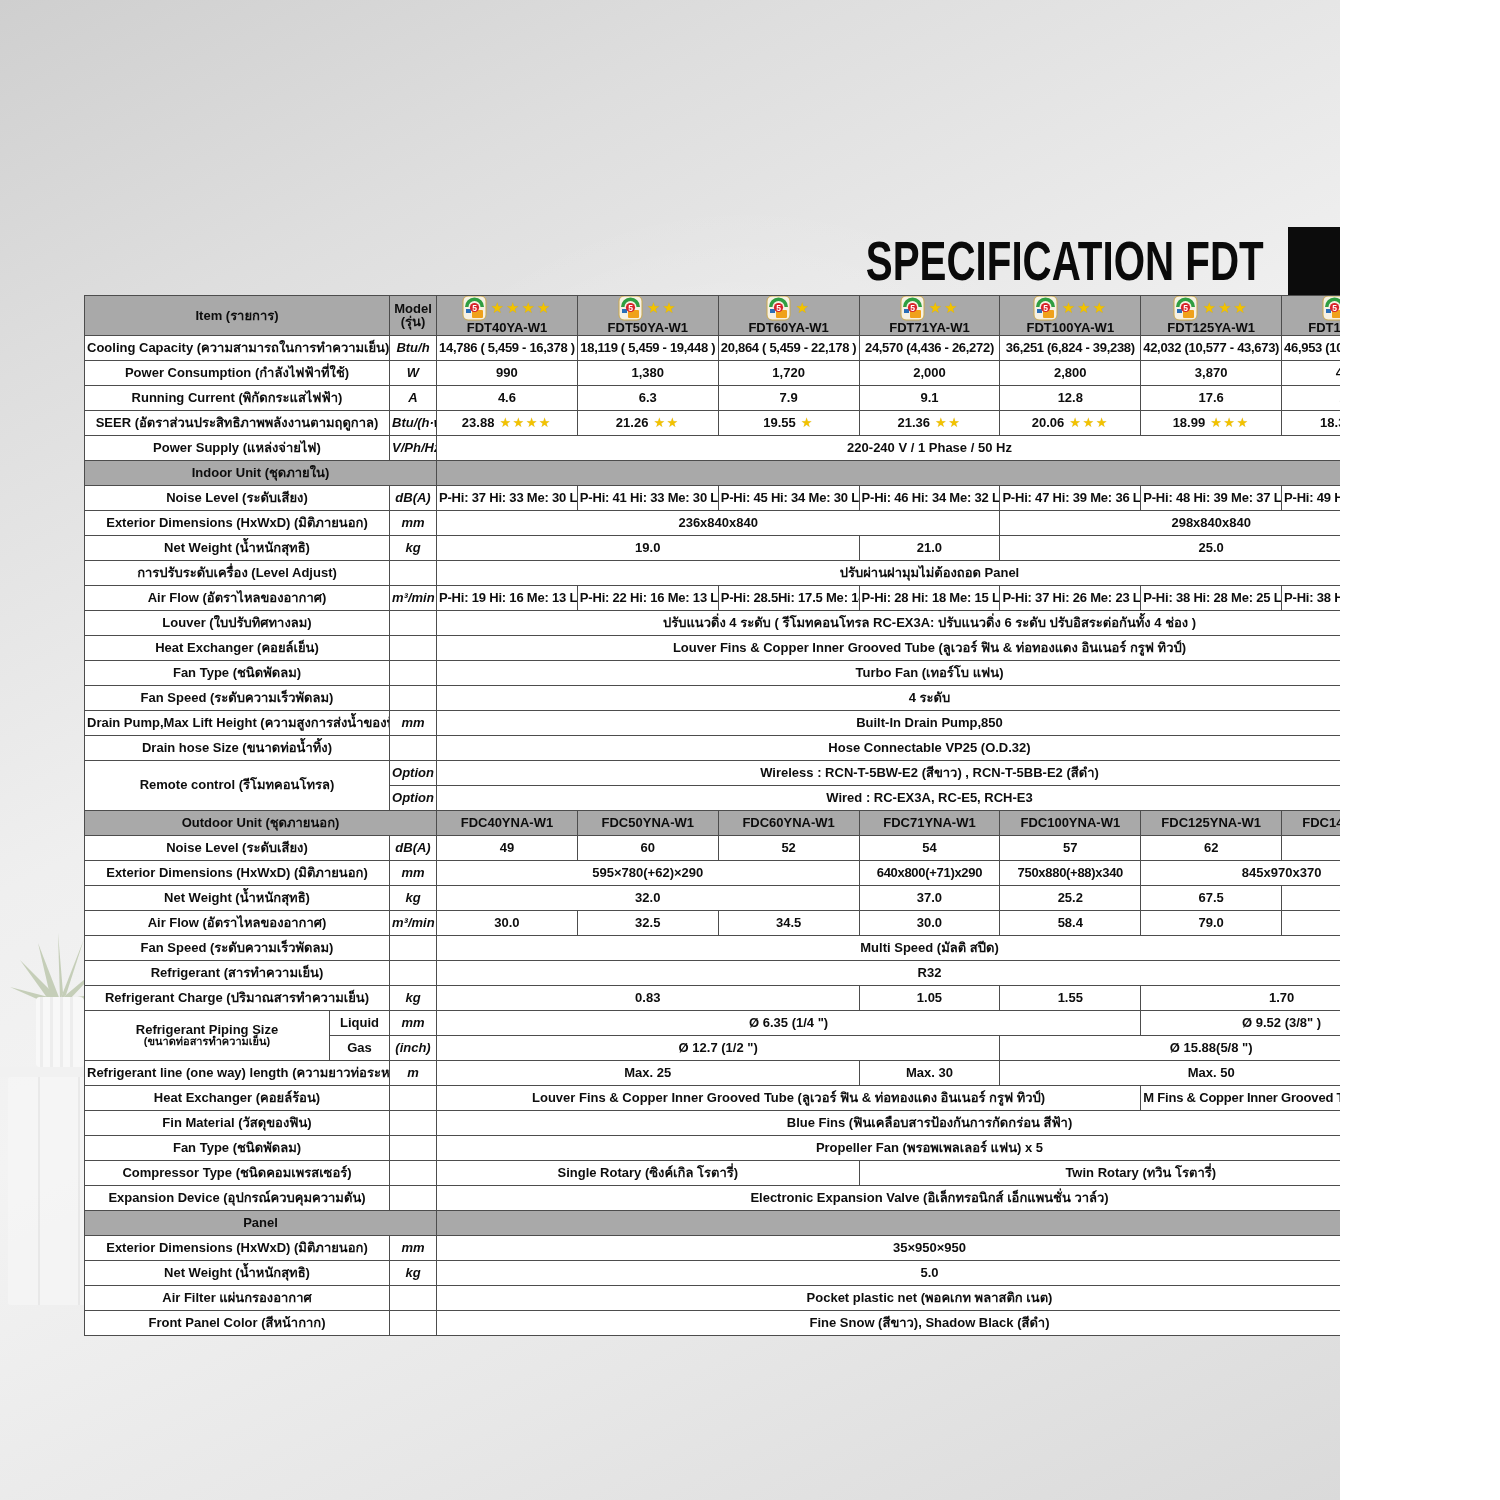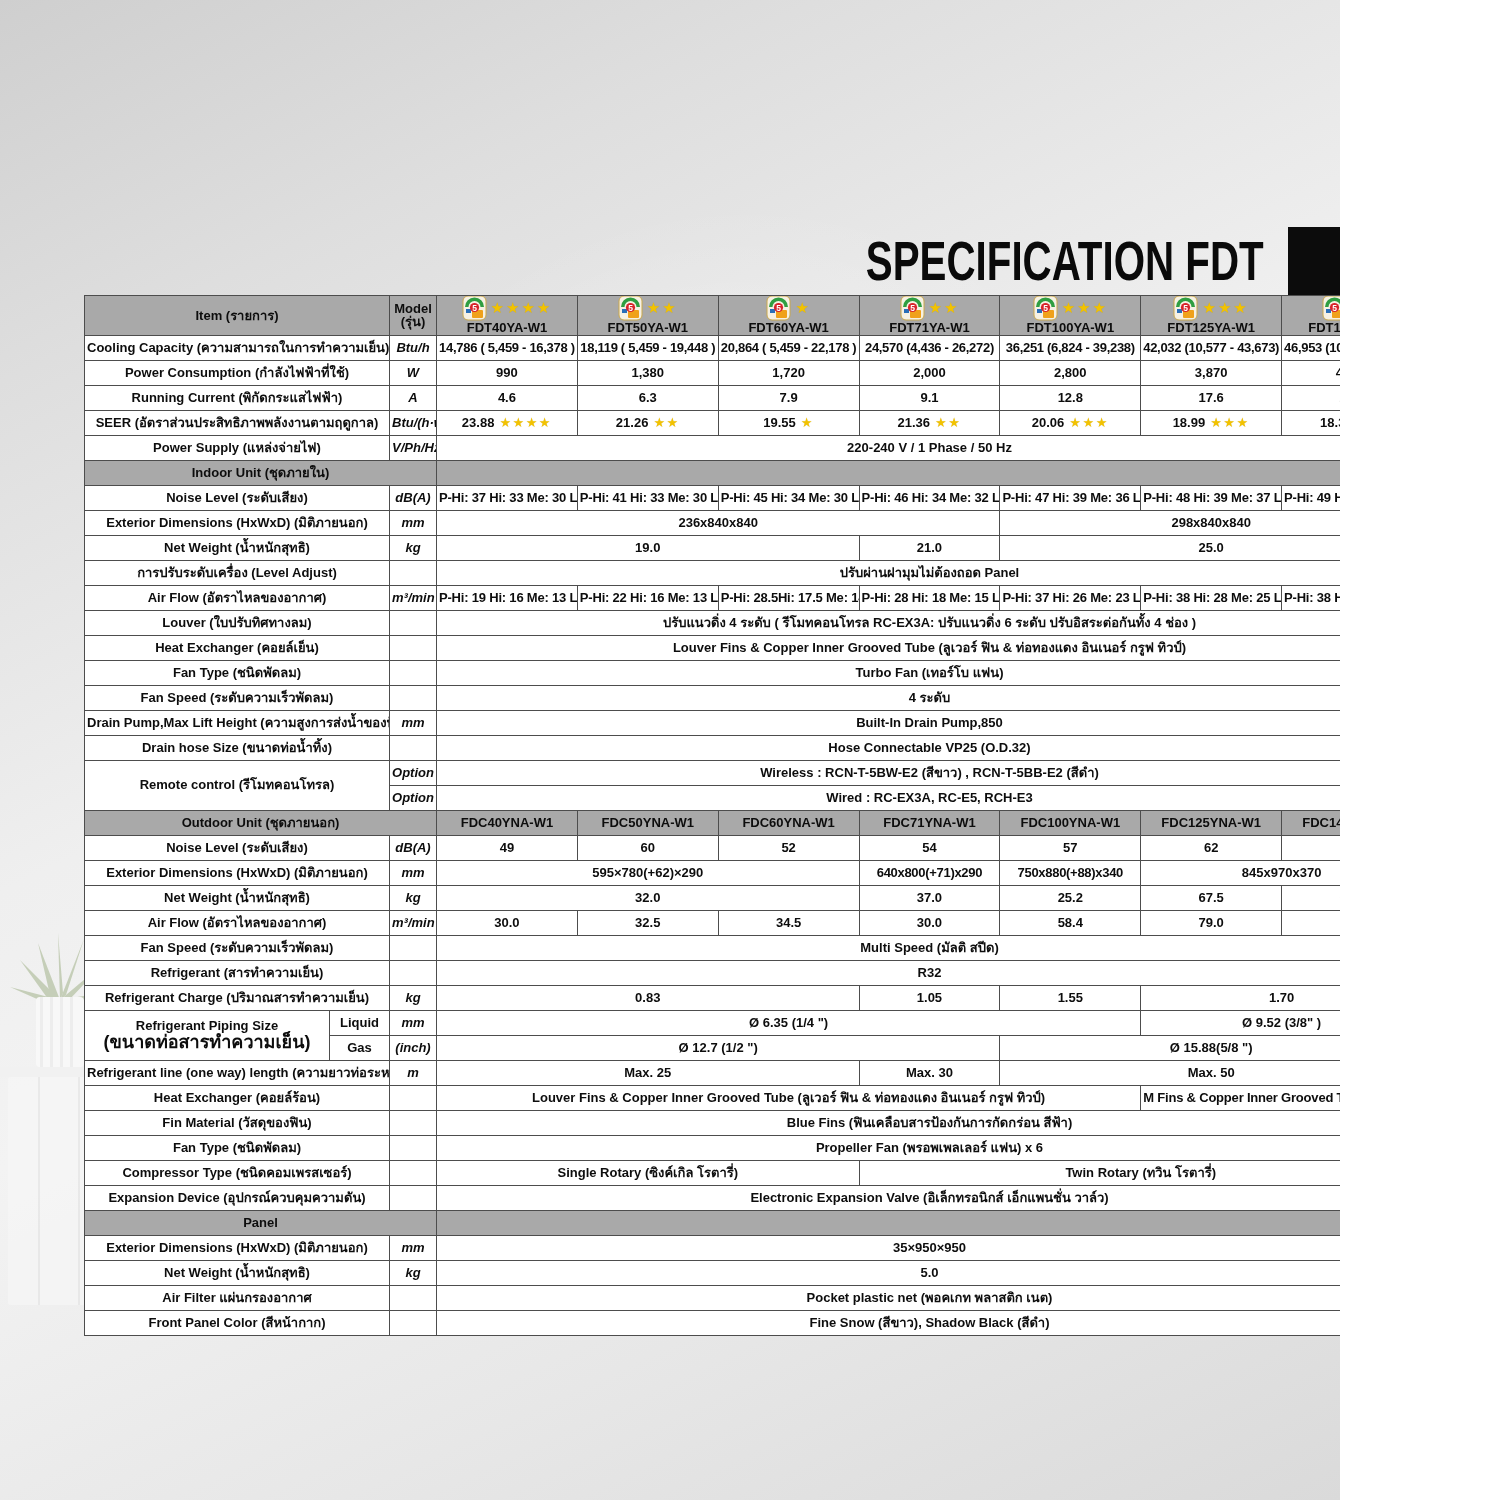--- a/index.html
+++ b/index.html
@@ -25,21 +25,21 @@
   td.h-model{font-size:12px;line-height:1.1;}
   .badge-row{display:flex;align-items:center;justify-content:center;gap:4px;height:24px;}
   .badge-row .stars{font-size:15px;letter-spacing:2px;color:var(--star);text-shadow:0 0 1px rgba(0,0,0,.15);}
   .mname{font-size:13px;font-weight:700;margin-top:1px;}
   tr.section td{height:21px;background:var(--header-bg);color:#fff;border-color:#9b9b9b;border-top-color:var(--border);border-bottom-color:var(--border);}
   td.sec-label{text-align:left;padding-left:10px;font-size:14px;}
   td.sec-model{font-size:13px;}
   td.label{text-align:left;padding-left:8px;font-size:13px;}
   td.label.ls1{font-size:12px;margin-top:45px;}
   td.label.ls2{font-size:10.5px;}
-  td.label .l2b{font-size:18px;}
+  td.label .l2b{font-size:11px;}
   td.sub{font-size:12.5px;}
   td.unit{font-size:11px;padding:0 1px;font-style:italic;}
   td.unit.u-s{font-size:9px;}
   td.v{font-size:13px;}
   td.v.m{font-size:10.5px;letter-spacing:-0.3px;margin-top:44px;}
   td.v.s{font-size:10px;letter-spacing:-0.2px;}
   td.v.xs{font-size:8px;letter-spacing:-0.2px;}
   td.v.xxs{font-size:7.5px;letter-spacing:-0.2px;}
   td.v .stars{color:var(--star);font-size:13px;letter-spacing:1.5px;margin-left:5px;text-shadow:0 0 1px rgba(0,0,0,.15);}
   
@@ -441,21 +441,21 @@
           <td class="v xxs" colspan="2">M Fins &amp; Copper Inner Grooved Tube (เอ็ม ฟิน &amp; ท่อทองแดง อินเนอร์ กรูฟ ทิวป์)</td>
         </tr>
         <tr>
           <td class="label" colspan="2">Fin Material (วัสดุของฟิน)</td>
           <td class="unit"></td>
           <td class="v" colspan="7">Blue Fins (ฟินเคลือบสารป้องกันการกัดกร่อน สีฟ้า)</td>
         </tr>
         <tr>
           <td class="label" colspan="2">Fan Type (ชนิดพัดลม)</td>
           <td class="unit"></td>
-          <td class="v" colspan="7">Propeller Fan (พรอพเพลเลอร์ แฟน) x 6</td>
+          <td class="v" colspan="7">Propeller Fan (พรอพเพลเลอร์ แฟน) x 5</td>
         </tr>
         <tr>
           <td class="label" colspan="2">Compressor Type (ชนิดคอมเพรสเซอร์)</td>
           <td class="unit"></td>
           <td class="v" colspan="3">Single Rotary (ซิงค์เกิล โรตารี่)</td>
           <td class="v" colspan="4">Twin Rotary (ทวิน โรตารี่)</td>
         </tr>
         <tr>
           <td class="label" colspan="2">Expansion Device (อุปกรณ์ควบคุมความดัน)</td>
           <td class="unit"></td>

